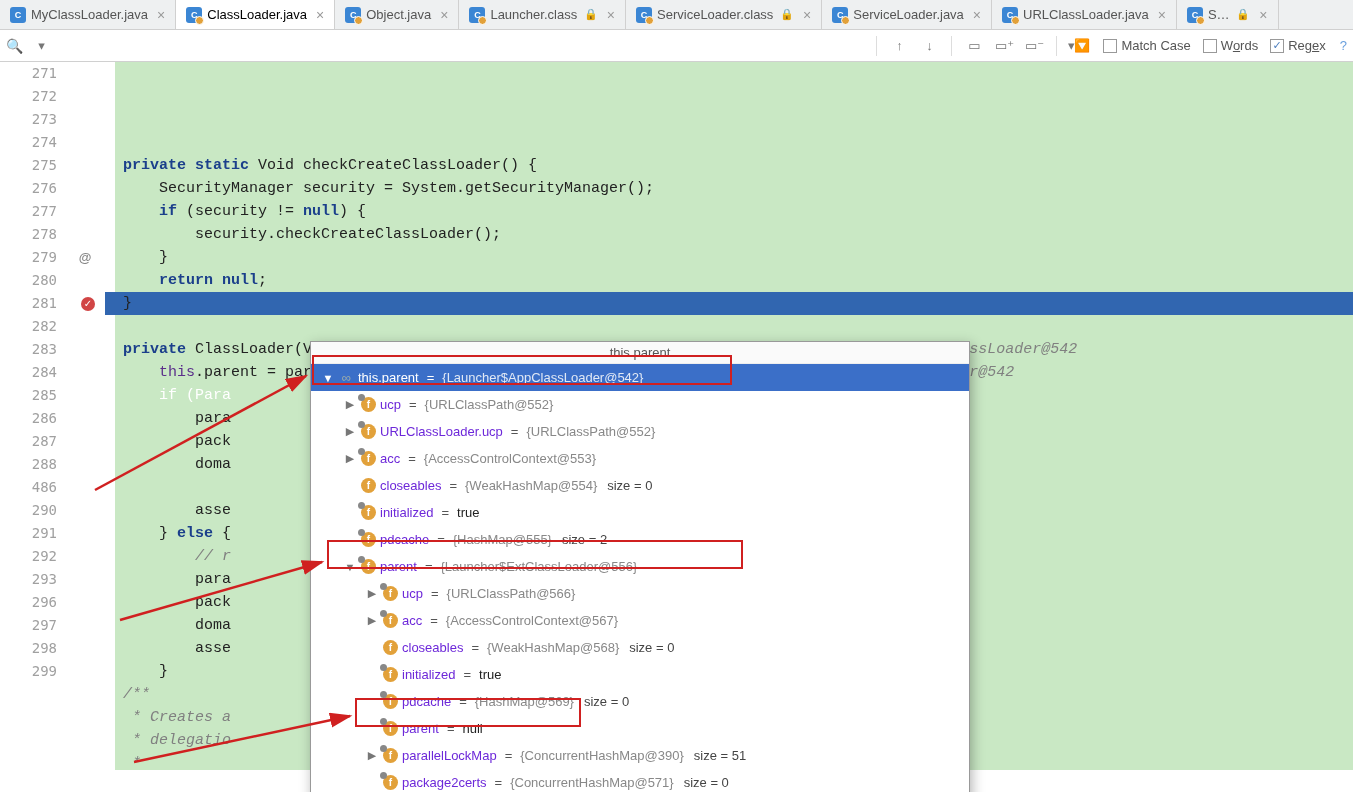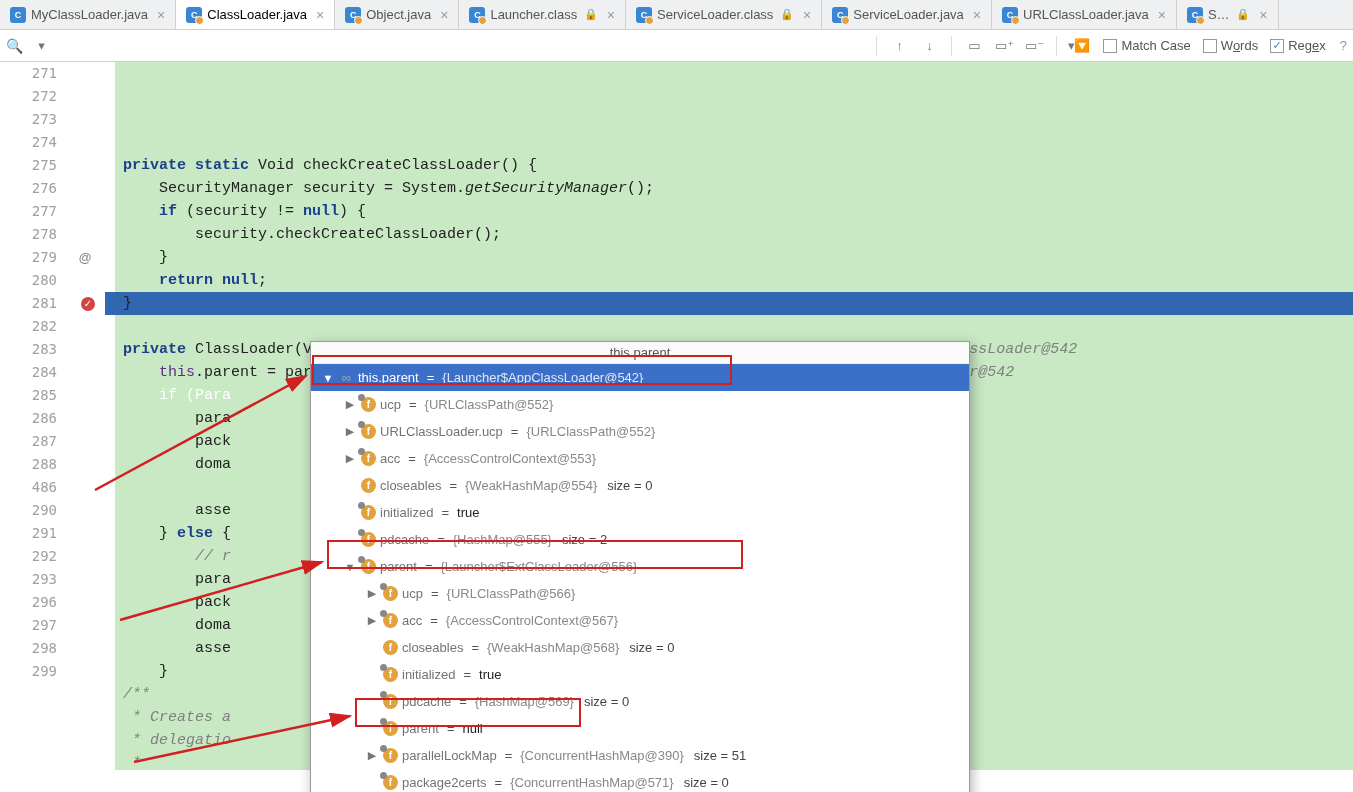--- a/index.html
+++ b/index.html
@@ -28,40 +28,40 @@
 .gutter{width:65px;background:#fff;border-right:0;text-align:right;color:#a0a0a0;font-family:Consolas,monospace;font-size:14px;line-height:23px;padding-top:0;}
 .gutter div{padding-right:8px;}
 .ann-gut{width:40px;background:#fff;}
 .code{flex:1;font-family:Consolas,"Courier New",monospace;font-size:15px;line-height:23px;white-space:pre;position:relative;overflow:hidden;}
 .codebg{position:absolute;left:10px;top:0;right:0;bottom:22px;background:#c9e8c4;}
 .lines{position:relative;}
 .ln{height:23px;padding-left:18px;position:relative;}
 .hl{position:absolute;left:0;right:0;top:calc(23px*10);height:23px;background:#3166b0;}
 .kw{color:#1b3f8b;font-weight:700;}
 .kw2{color:#1b3f8b;}
-.mth{font-style:italic;color:#222;}
+.mth{color:#222;}
 .cm{color:#808080;font-style:italic;}
 .hint{color:#808080;font-style:italic;}
 .ln.sel{color:#fff;}
 .at{display:inline-block;width:14px;text-align:center;color:#888;font-weight:700;}
 .bp{display:inline-block;width:14px;height:14px;border-radius:50%;background:#d14545;}
 .bp.chk::after{content:"✓";color:#fff;font-size:10px;display:block;text-align:center;line-height:14px;}
 
 .popup{position:absolute;left:310px;top:calc(30px + 32px + 23px*10 + 4px);width:660px;background:#fff;border:1px solid #999;box-shadow:2px 4px 12px rgba(0,0,0,.3);font-size:13px;z-index:10;margin-top:45px;}
 .popup-title{text-align:center;padding:3px 0;color:#555;border-bottom:1px solid #eee;background:#fafafa;}
 .popup-body{max-height:520px;overflow:auto;}
 .prow{display:flex;align-items:center;height:27px;padding-left:6px;gap:4px;white-space:nowrap;}
 .prow.sel{background:#3b6fc8;color:#fff;}
 .prow .arr{width:14px;text-align:center;color:#777;font-size:11px;}
 .prow.sel .arr{color:#fff;}
 .prow .ind{display:inline-block;}
 .ficonF{width:15px;height:15px;border-radius:50%;background:#e2a13a;color:#fff;font-size:10px;font-weight:700;display:flex;align-items:center;justify-content:center;position:relative;}
 .ficonF.lock::before{content:"";position:absolute;left:-3px;top:-3px;width:7px;height:7px;border-radius:50%;background:#888;}
 .oo{width:15px;height:15px;display:flex;align-items:center;justify-content:center;color:#9aa;}
-.prow .nm{color:#737373;}
+.prow .nm{color:#6d28d9;}
 .prow.sel .nm{color:#fff;}
 .prow .eq{color:#555;margin:0 4px;}
 .prow.sel .eq{color:#fff;}
 .prow .val{color:#888;}
 .prow.sel .val{color:#e0e8f5;text-align:right;}
 .prow .ex{color:#444;margin-left:6px;}
 .crumbs{position:absolute;left:106px;right:0;bottom:0;height:22px;background:#fff;border-top:1px solid #e0e0e0;display:flex;align-items:center;font-size:12px;color:#666;padding-left:8px;gap:6px;}
 .crumbs .sepc{color:#bbb;}
 
 .annot{position:absolute;left:0;top:62px;right:0;bottom:0;pointer-events:none;z-index:20;}

